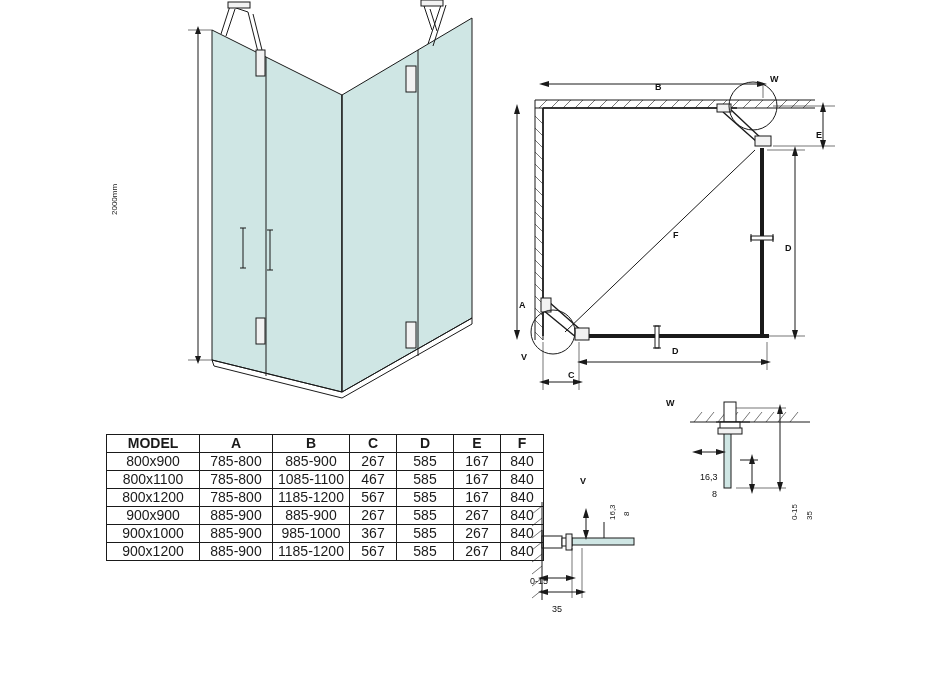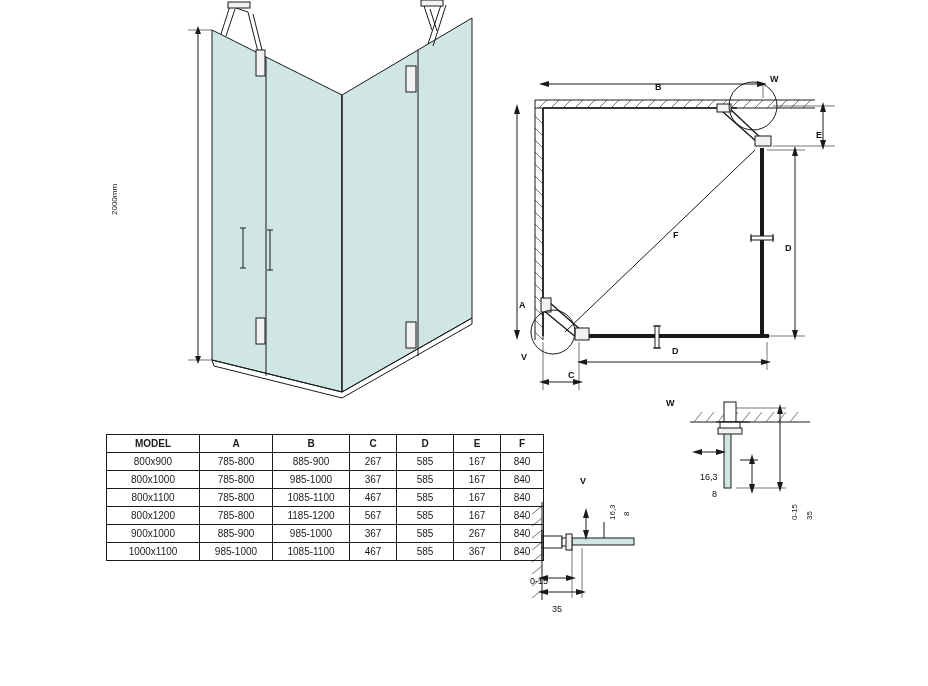--- a/index.html
+++ b/index.html
@@ -2,21 +2,21 @@
 <html><head>
 <meta charset="utf-8">
 <style>
   html,body{margin:0;padding:0;background:#ffffff;}
   body{width:928px;height:686px;position:relative;font-family:"Liberation Sans",sans-serif;color:#1a1a1a;overflow:hidden;}
   .stage{position:absolute;left:0;top:0;width:928px;height:686px;}
   svg{display:block;}
   .lbl{position:absolute;font-size:9px;color:#111;white-space:nowrap;}
   .lbl.b{font-weight:bold;}
   
-  #spec-table{position:absolute;left:106px;top:434px;border-collapse:collapse;font-size:10px;}
+  #spec-table{position:absolute;left:106px;top:434px;border-collapse:collapse;font-size:14px;}
   #spec-table th,#spec-table td{border:1px solid #1a1a1a;text-align:center;padding:0;height:17px;line-height:17px;font-weight:normal;}
   #spec-table th{font-weight:bold;}
   #spec-table .c-model{width:92px;}
   #spec-table .c-a{width:72px;}
   #spec-table .c-b{width:76px;}
   #spec-table .c-c{width:46px;}
   #spec-table .c-d{width:56px;}
   #spec-table .c-e{width:46px;}
   #spec-table .c-f{width:42px;}
   .vert{position:absolute;font-size:8px;transform:rotate(-90deg);transform-origin:left top;white-space:nowrap;}
@@ -306,60 +306,60 @@
         <tr>
           <td class="c-model">800x900</td>
           <td class="c-a">785-800</td>
           <td class="c-b">885-900</td>
           <td class="c-c">267</td>
           <td class="c-d">585</td>
           <td class="c-e">167</td>
           <td class="c-f">840</td>
         </tr>
         <tr>
-          <td class="c-model">800x1000</td>
-          <td class="c-a">785-800</td>
-          <td class="c-b">985-1000</td>
-          <td class="c-c">367</td>
-          <td class="c-d">585</td>
-          <td class="c-e">167</td>
-          <td class="c-f">840</td>
-        </tr>
-        <tr>
           <td class="c-model">800x1100</td>
           <td class="c-a">785-800</td>
           <td class="c-b">1085-1100</td>
           <td class="c-c">467</td>
           <td class="c-d">585</td>
           <td class="c-e">167</td>
           <td class="c-f">840</td>
         </tr>
         <tr>
           <td class="c-model">800x1200</td>
           <td class="c-a">785-800</td>
           <td class="c-b">1185-1200</td>
           <td class="c-c">567</td>
           <td class="c-d">585</td>
           <td class="c-e">167</td>
           <td class="c-f">840</td>
         </tr>
         <tr>
+          <td class="c-model">900x900</td>
+          <td class="c-a">885-900</td>
+          <td class="c-b">885-900</td>
+          <td class="c-c">267</td>
+          <td class="c-d">585</td>
+          <td class="c-e">267</td>
+          <td class="c-f">840</td>
+        </tr>
+        <tr>
           <td class="c-model">900x1000</td>
           <td class="c-a">885-900</td>
           <td class="c-b">985-1000</td>
           <td class="c-c">367</td>
           <td class="c-d">585</td>
           <td class="c-e">267</td>
           <td class="c-f">840</td>
         </tr>
         <tr>
-          <td class="c-model">1000x1100</td>
-          <td class="c-a">985-1000</td>
-          <td class="c-b">1085-1100</td>
-          <td class="c-c">467</td>
-          <td class="c-d">585</td>
-          <td class="c-e">367</td>
+          <td class="c-model">900x1200</td>
+          <td class="c-a">885-900</td>
+          <td class="c-b">1185-1200</td>
+          <td class="c-c">567</td>
+          <td class="c-d">585</td>
+          <td class="c-e">267</td>
           <td class="c-f">840</td>
         </tr>
       </tbody>
   </table>
 
 </div>
 
 </body></html>

